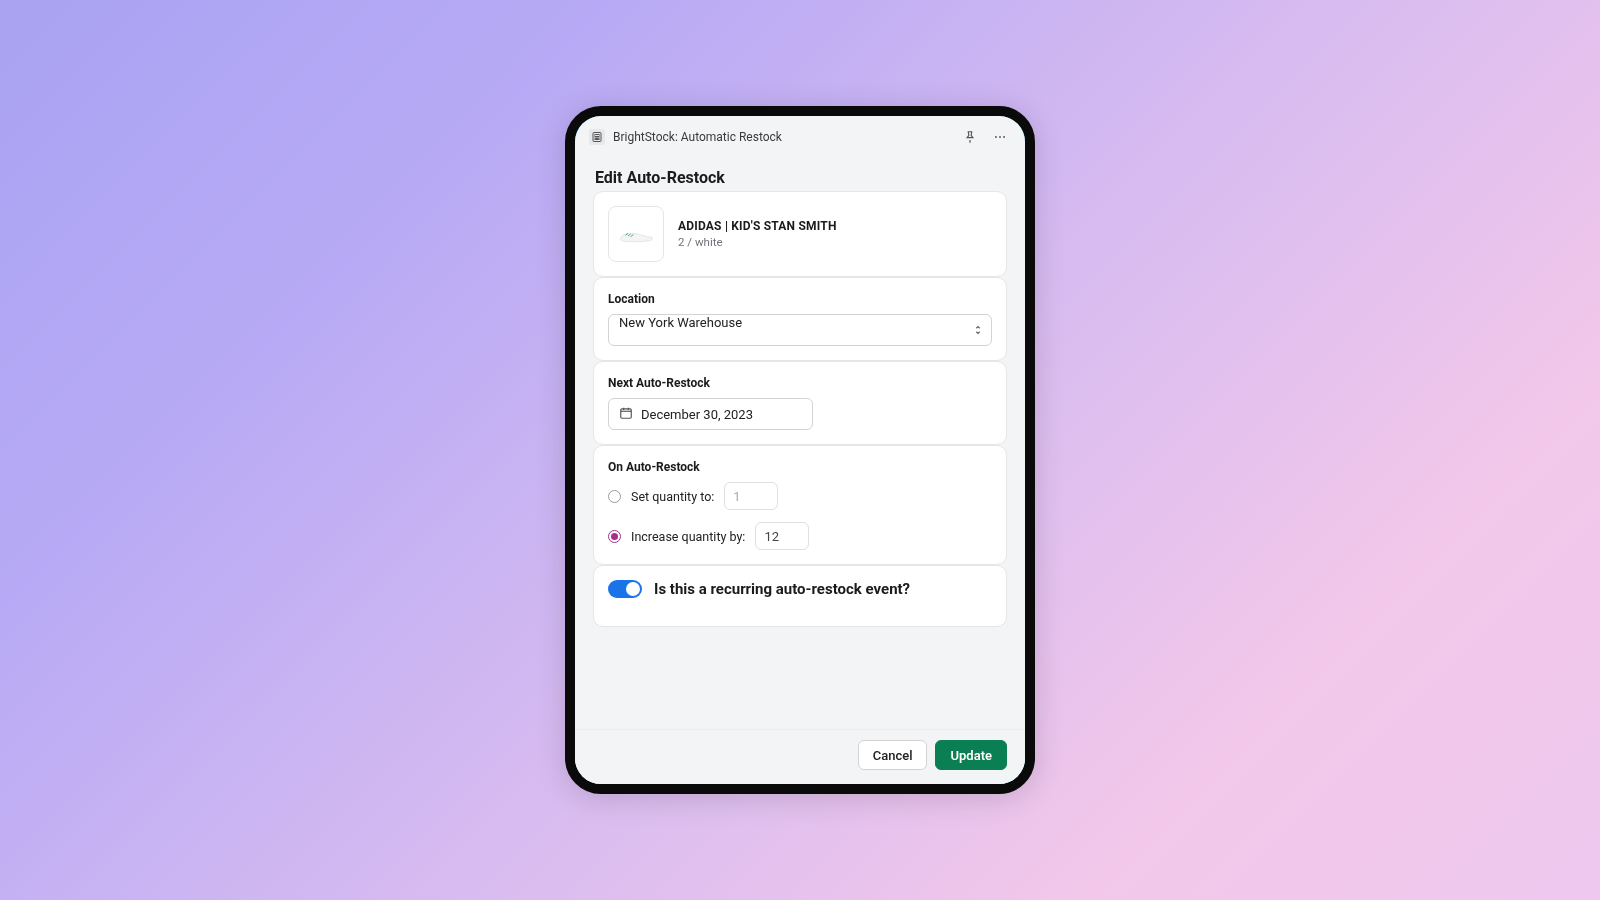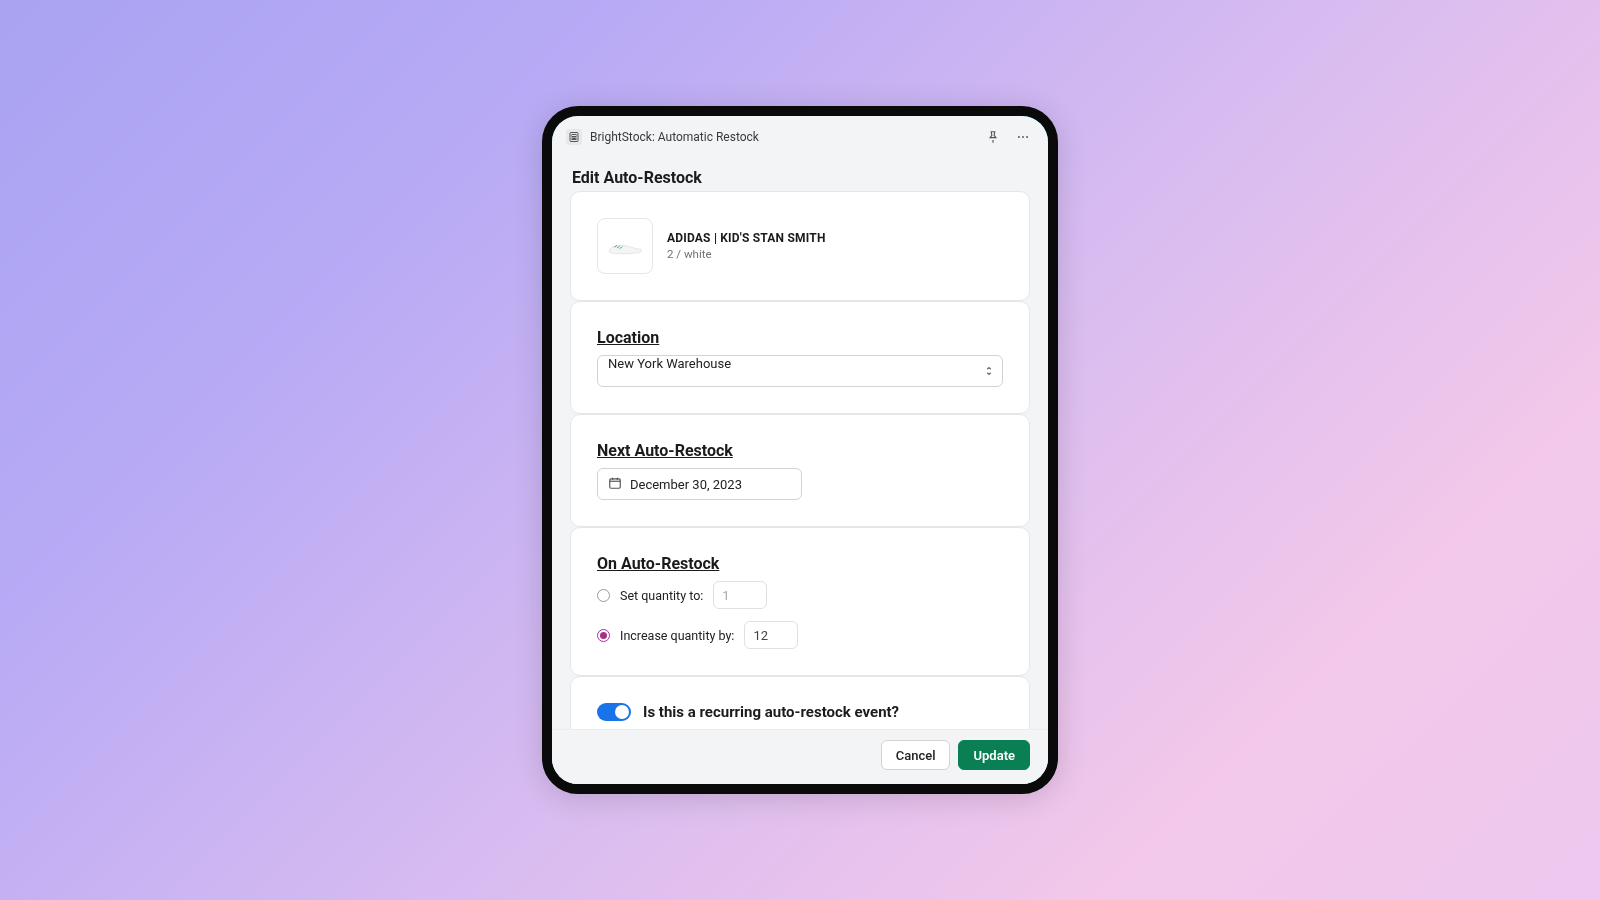--- a/index.html
+++ b/index.html
@@ -3,21 +3,21 @@
 <meta charset="utf-8">
 <style>
   * { box-sizing: border-box; margin: 0; padding: 0; font-family: -apple-system, BlinkMacSystemFont, "Segoe UI", Roboto, sans-serif; }
   body {
     width: 1600px; height: 900px;
     background: linear-gradient(135deg, #a9a3f2 0%, #b8aaf5 25%, #d9bcf0 55%, #f3c8ea 80%, #eec8ef 100%);
     display: flex; align-items: center; justify-content: center;
     overflow: hidden;
   }
   .device {
-    width: 516px; height: 688px;
+    width: 470px; height: 688px;
     background: #0ea5e9;
     border-radius: 36px;
     border: 10px solid #0a0a0a;
     box-shadow: 0 4px 30px rgba(0,0,0,0.15), inset 0 0 0 1px rgba(255,255,255,0.4);
     overflow: hidden;
     position: relative;
   }
   .screen {
     width: 100%; height: 100%;
     background: #f3f4f6;
@@ -47,33 +47,33 @@
     display: flex; flex-direction: column; 
   }
   h1.page-title {
     font-size: 16px; font-weight: 700; color: #1b1b1b;
     padding: 6px 2px 4px 2px;
   }
   .card {
     background: #fff;
     border: 1px solid #e6e6e8;
     border-radius: 10px;
-    padding: 26px;
+    padding: 14px;
   }
   .product-card { display: flex; align-items: center; gap: 14px; }
   .thumb {
     width: 56px; height: 56px; border-radius: 8px; border: 1px solid #e5e5e7;
     display: flex; align-items: center; justify-content: center;
     background: #fff;
   }
   .thumb svg { width: 40px; height: 28px; }
   .product-info { display: flex; flex-direction: column; gap: 2px; }
   .product-name { font-size: 12px; font-weight: 700; color: #1b1b1b; letter-spacing: .2px; }
   .product-variant { font-size: 11.5px; color: #707378; }
-  .field-label { font-size: 16px; font-weight: 700; color: #1b1b1b; margin-bottom: 8px; display: block; text-decoration: underline; }
+  .field-label { font-size: 12px; font-weight: 700; color: #1b1b1b; margin-bottom: 8px; display: block; }
   .select {
     width: 100%; height: 32px;
     border: 1px solid #d3d3d6; border-radius: 6px;
     background: #fff; padding: 0 28px 0 10px;
     font-size: 13px; color: #222;
     position: relative;
   }
   .select .chev { position: absolute; right: 8px; top: 50%; transform: translateY(-50%); color: #666; }
   .date-input {
     display: inline-flex; align-items: center; gap: 8px;

